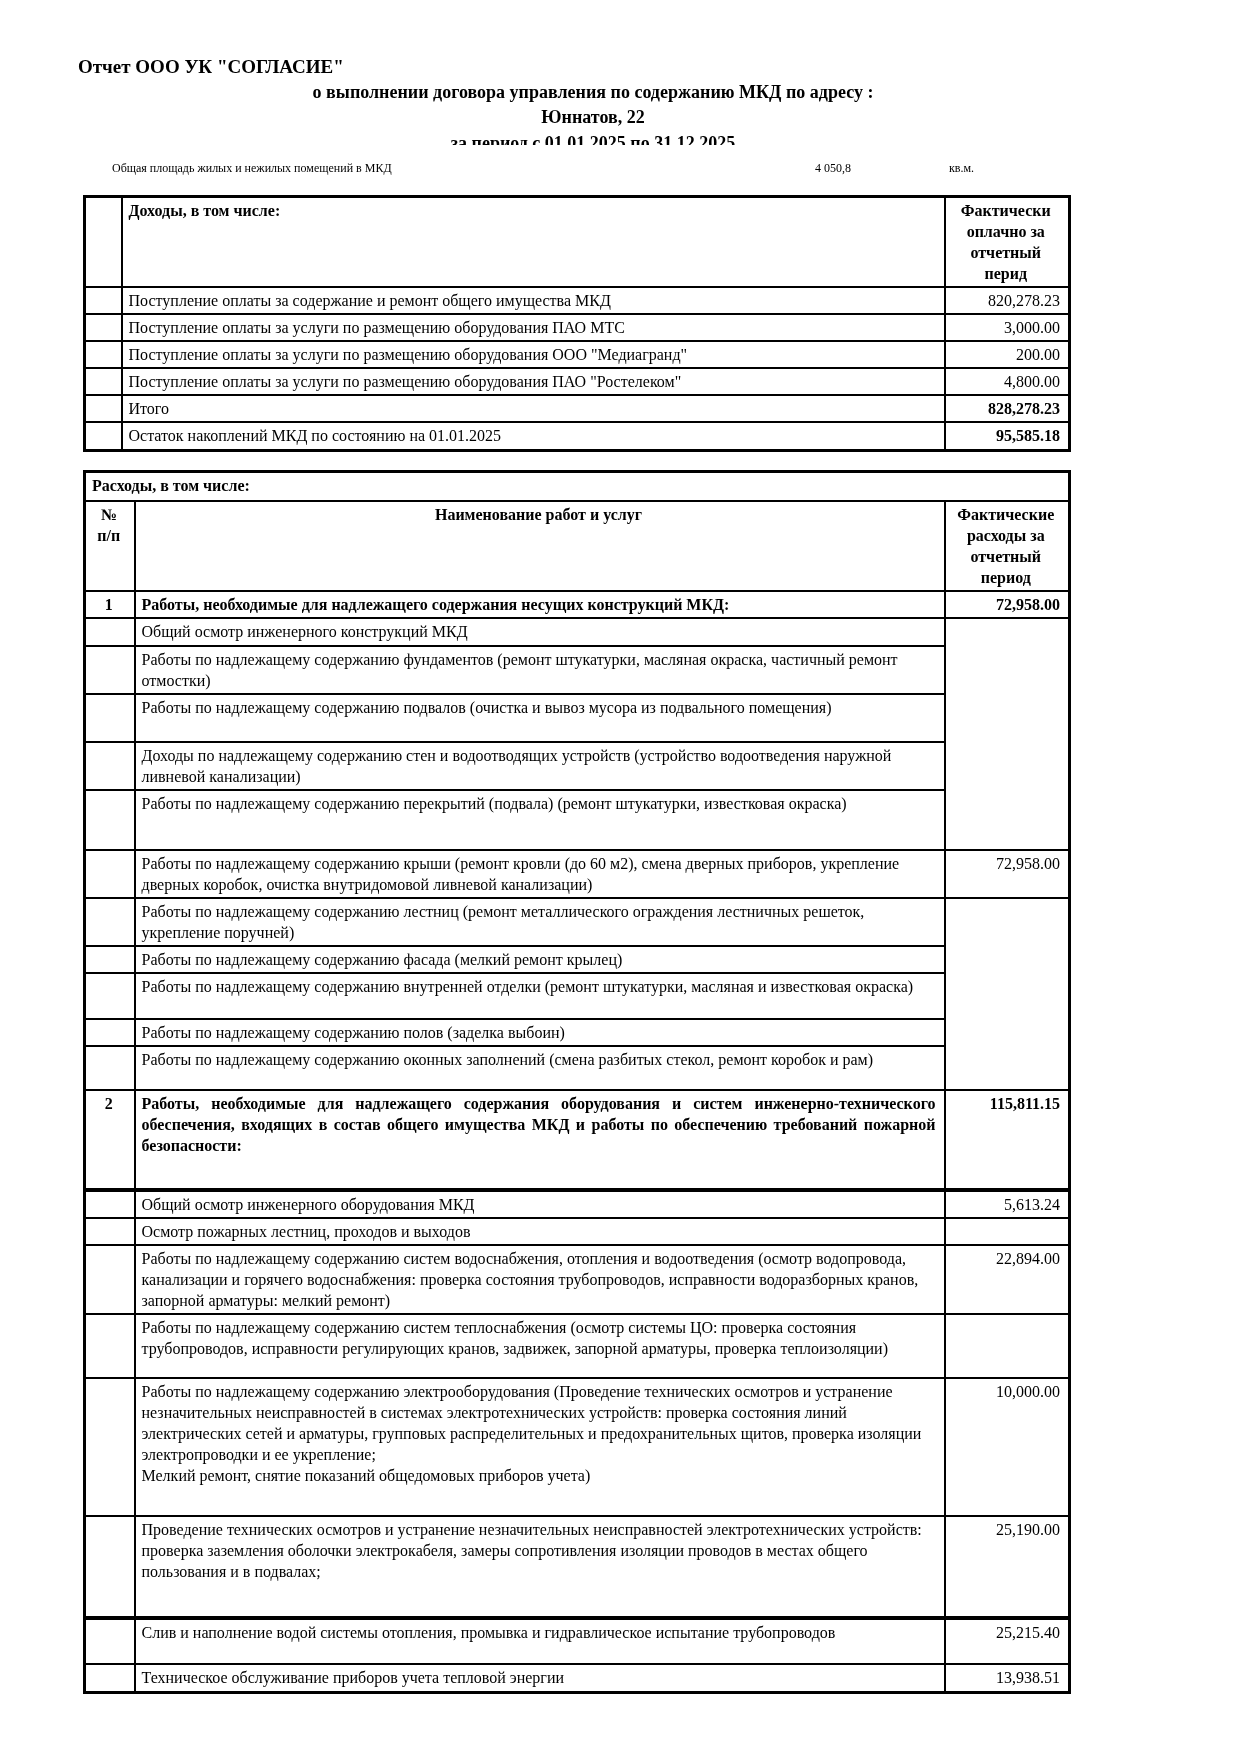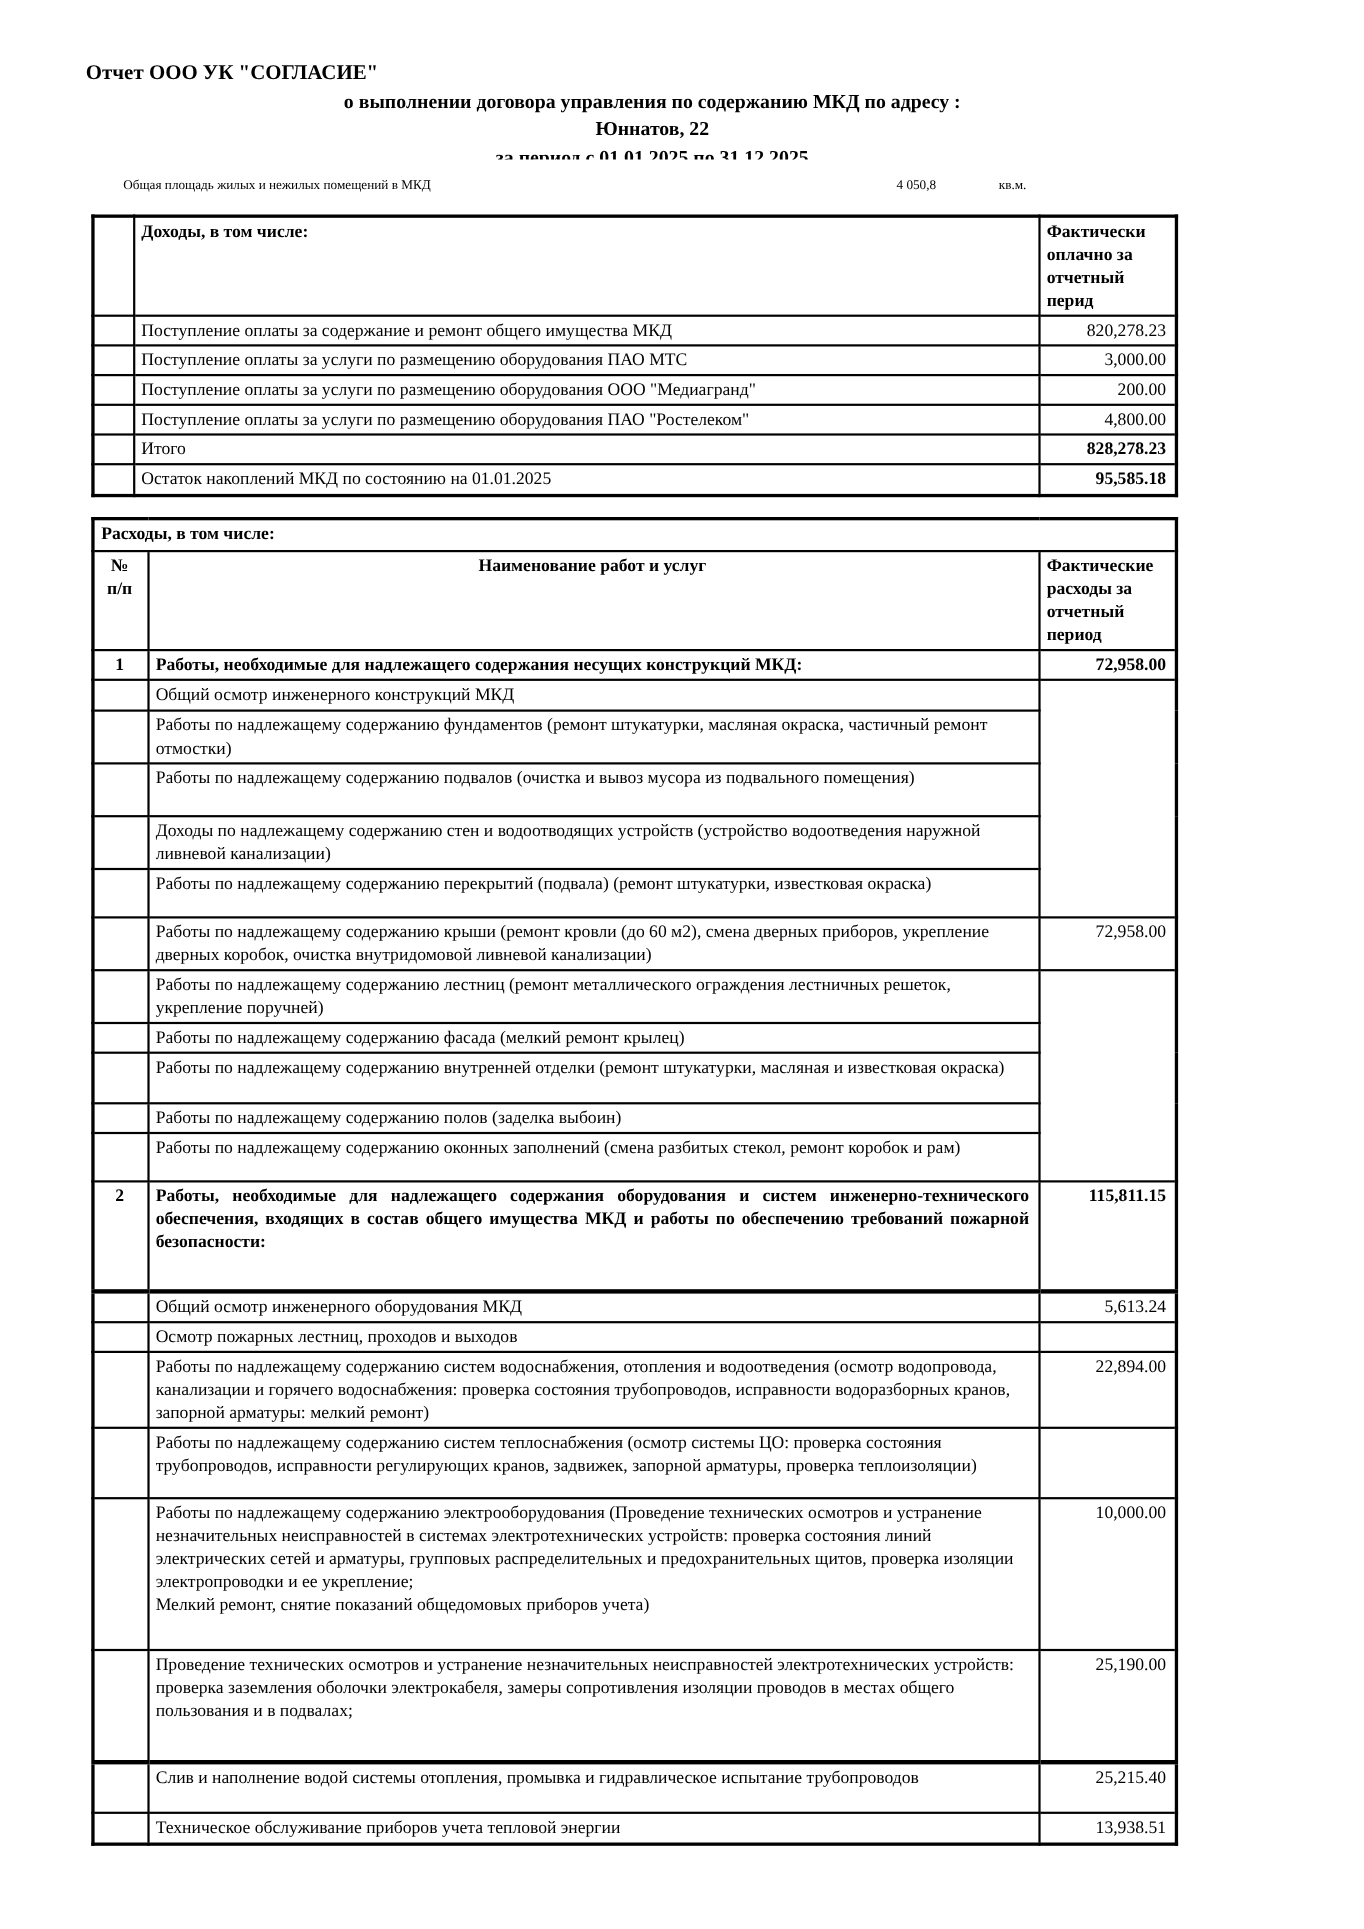--- a/index.html
+++ b/index.html
@@ -10,28 +10,28 @@
   }
   .content{padding:56px 0 0 78px;width:990px;}
   .doc-title{font-size:19px;font-weight:bold;}
   .center-wrap{width:990px;padding-left:40px;box-sizing:border-box;text-align:center;}
   .doc-sub{font-size:18px;font-weight:bold;margin-top:4px;}
   .clip-line{height:13px;overflow:hidden;margin-top:4px;}
   .clip-line span{font-size:18px;font-weight:bold;line-height:22px;display:inline-block;}
   .area-line{position:relative;margin-top:16px;font-size:12px;height:22px;}
   .area-label{margin-left:34px;}
   .area-value{position:absolute;left:737px;top:0;}
-  .area-unit{position:absolute;left:830px;top:0;}
+  .area-unit{position:absolute;left:871px;top:0;}
 
   table.tbl{border-collapse:collapse;table-layout:fixed;width:985px;margin-left:5px;border:3px solid #000;}
   table.tbl td{border:2px solid #000;padding:2px 8px 2px 6px;font-size:16px;line-height:21px;vertical-align:top;overflow:hidden;}
   .inc-tbl{margin-top:12px;}
   .exp-tbl{margin-top:18px;}
   td.c-val{text-align:right;vertical-align:middle;padding-right:5px;}
-  td.small-head{font-size:13px;font-weight:bold;text-align:left;vertical-align:top;line-height:15px;padding:4px 3px;}
+  td.small-head{font-size:13px;font-weight:bold;text-align:center;vertical-align:top;line-height:15px;padding:4px 3px;}
   td.sec-head{font-weight:bold;font-size:18px;vertical-align:top;}
   td.exp-title-cell{font-weight:bold;font-size:18px;padding-left:38px;}
   td.col-head{font-weight:bold;text-align:center;vertical-align:top;font-size:16px;}
   td.num-cell{text-align:center;font-weight:bold;vertical-align:top;}
   td.pre{white-space:pre-line;}
   .b{font-weight:bold;}
   td.justify{text-align:justify;}
   td.pad-top{padding-top:24px;}
   td.v-top{vertical-align:top;padding-top:3px;}
   td.v-top-pad{vertical-align:top;padding-top:26px;}
@@ -131,21 +131,21 @@
             <td class="pre">Работы по надлежащему содержанию фундаментов (ремонт штукатурки, масляная окраска, частичный ремонт отмостки)</td>
           </tr>
           <tr style="height: 48px;">
             <td class="num-cell"></td>
             <td class="pre">Работы по надлежащему содержанию подвалов (очистка и вывоз мусора из подвального помещения)</td>
           </tr>
           <tr style="height: 46px;">
             <td class="num-cell"></td>
             <td class="pre">Доходы по надлежащему содержанию стен и водоотводящих устройств (устройство водоотведения наружной ливневой канализации)</td>
           </tr>
-          <tr style="height: 44px;">
+          <tr style="height: 60px;">
             <td class="num-cell"></td>
             <td class="pre">Работы по надлежащему содержанию перекрытий (подвала) (ремонт штукатурки, известковая окраска)</td>
           </tr>
           <tr style="height: 48px;">
             <td class="num-cell"></td>
             <td class="pre">Работы по надлежащему содержанию крыши (ремонт кровли (до 60 м2), смена дверных приборов, укрепление дверных коробок, очистка внутридомовой ливневой канализации)</td>
             <td class="c-val">72,958.00</td>
           </tr>
           <tr style="height: 46px;">
             <td class="num-cell"></td>

